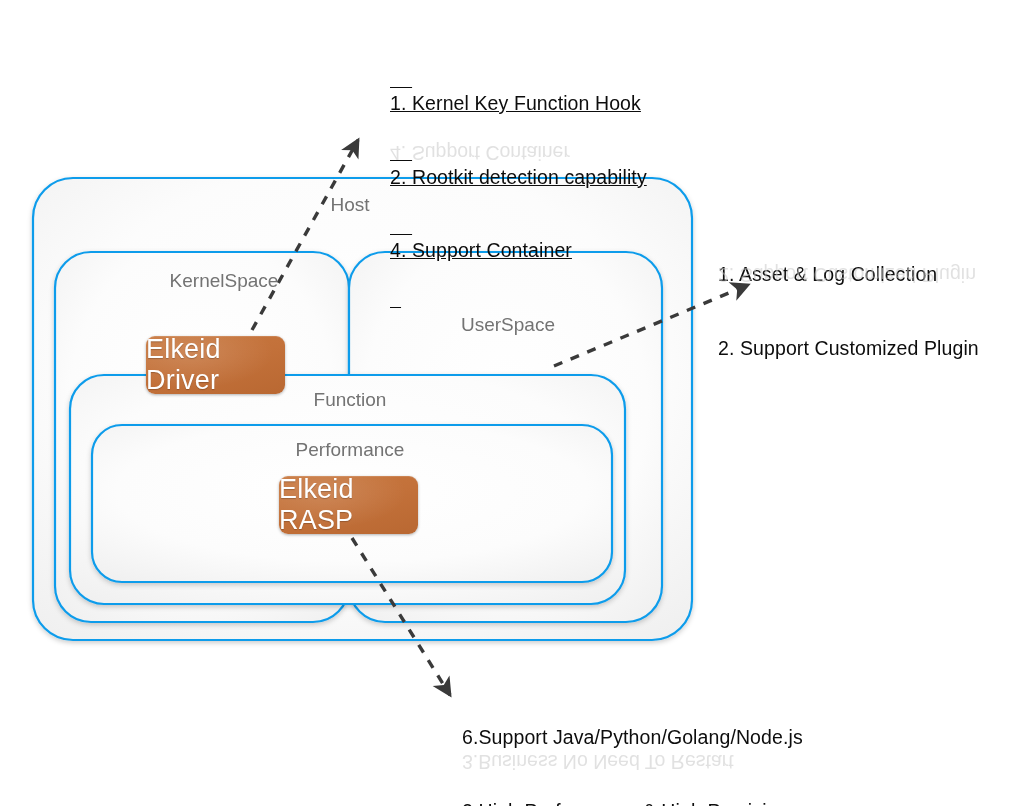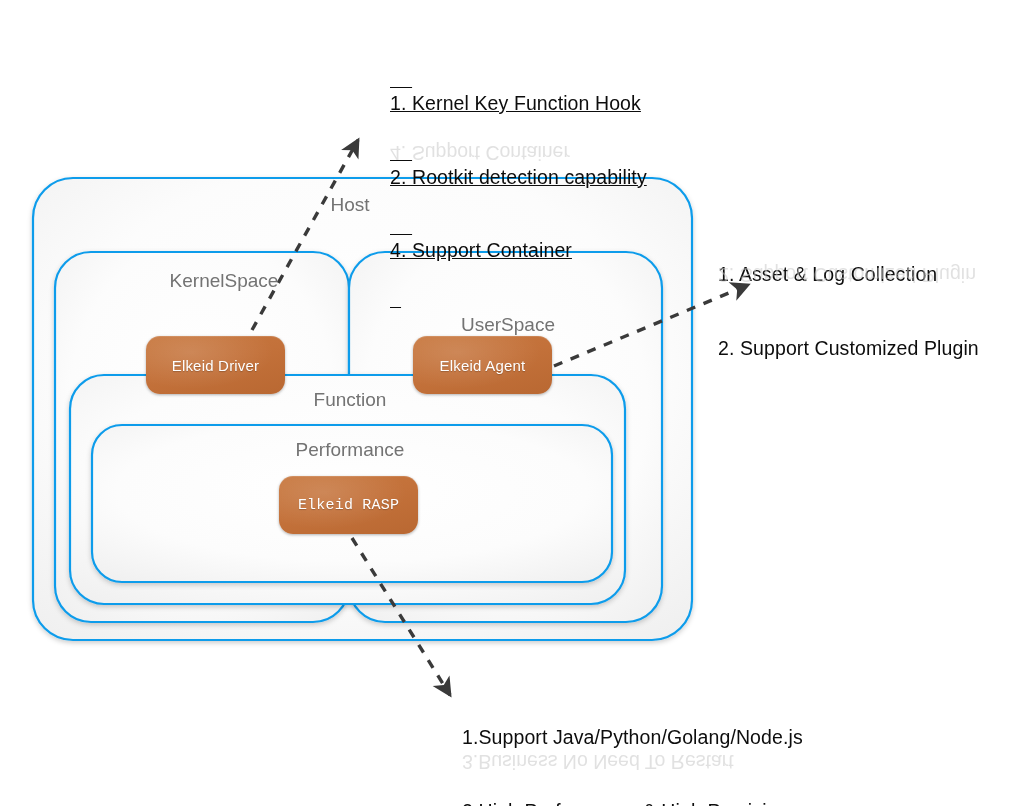--- a/index.html
+++ b/index.html
@@ -59,30 +59,30 @@
     position: absolute;
     font-size: 19px;
     color: #737373;
     white-space: nowrap;
     transform: translateX(-50%);
   }
 
   
   .node {
     position: absolute;
-    border-radius: 14px;
+    border-radius: 9px;
     background:
       radial-gradient(ellipse at 32% 28%, rgba(255,255,255,0.14) 0%, rgba(255,255,255,0) 62%),
       linear-gradient(165deg, #c8783f 0%, #c3713a 48%, #b96832 100%);
     box-shadow: 0 1px 3px rgba(0,0,0,0.30), inset 0 1px 0 rgba(255,255,255,0.12);
     display: flex;
     align-items: center;
     justify-content: center;
     color: #ffffff;
-    font-size: 15px;
+    font-size: 27px;
     letter-spacing: 0.2px;
     text-shadow: 0 1px 1px rgba(0,0,0,0.22);
   }
 </style>
 </head>
 <body>
 
 <div id="stage">
 
   <svg id="vec" viewBox="0 0 1024 806">
@@ -118,37 +118,36 @@
   </svg>
 
   <div class="zone-label" style="left:350px; top:194px;">Host</div>
   <div class="zone-label" style="left:224px; top:270px;">KernelSpace</div>
   <div class="zone-label" style="left:508px; top:270px;margin-top:44px;">UserSpace</div>
   <div class="zone-label" style="left:350px; top:389px;">Function</div>
   <div class="zone-label" style="left:350px; top:439px;">Performance</div>
 
   <div class="node" style="left:146px; top:336px; width:139px; height:58px;">Elkeid Driver</div>
 
-  <div class="node" style="left:413px; top:336px; width:139px; height:58px;">Elkeid Agent</div>
 
-  <div class="node" style="left:279px; top:476px; width:139px; height:58px;font-family:Liberation Mono, monospace;">Elkeid RASP</div>
+  <div class="node" style="left:279px; top:476px; width:139px; height:58px;">Elkeid RASP</div>
 
   <div class="note" style="left:390px; top:42px;text-decoration:underline;">
     <span class="ln">1. Kernel Key Function Hook</span>
     <span class="ln">2. Rootkit detection capability</span>
     <span class="ln">4. Support Container</span>
   </div>
   <div class="reflection" style="left:390px; top:165px;">4. Support Container</div>
 
   <div class="note" style="left:718px; top:213px;">
     <span class="ln">1. Asset &amp; Log Collection</span>
     <span class="ln">2. Support Customized Plugin</span>
   </div>
   <div class="reflection" style="left:718px; top:287px;">2. Support Customized Plugin</div>
 
   <div class="note" style="left:462px; top:676px;">
-    <span class="ln">1.Support Java/Python/Golang/Node.js</span>
+    <span class="ln">6.Support Java/Python/Golang/Node.js</span>
     <span class="ln">2.High Performance &amp; High Precision</span>
     
   </div>
   <div class="reflection" style="left:462px; top:774px;">3.Business No Need To Restart</div>
 
 </div>
 
 </body></html>

